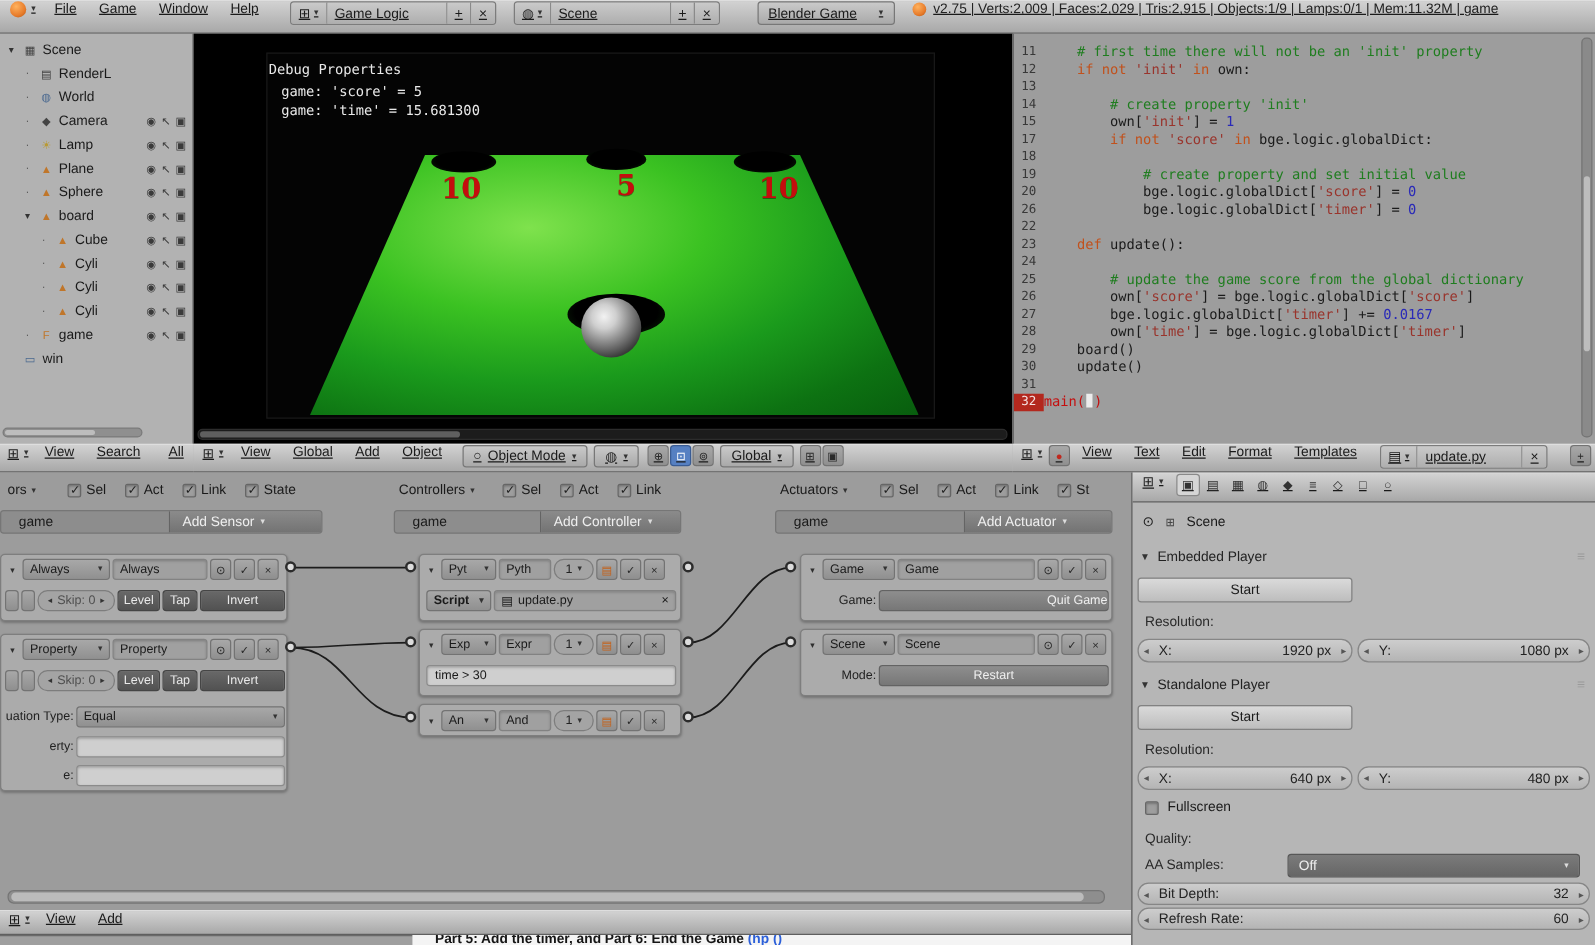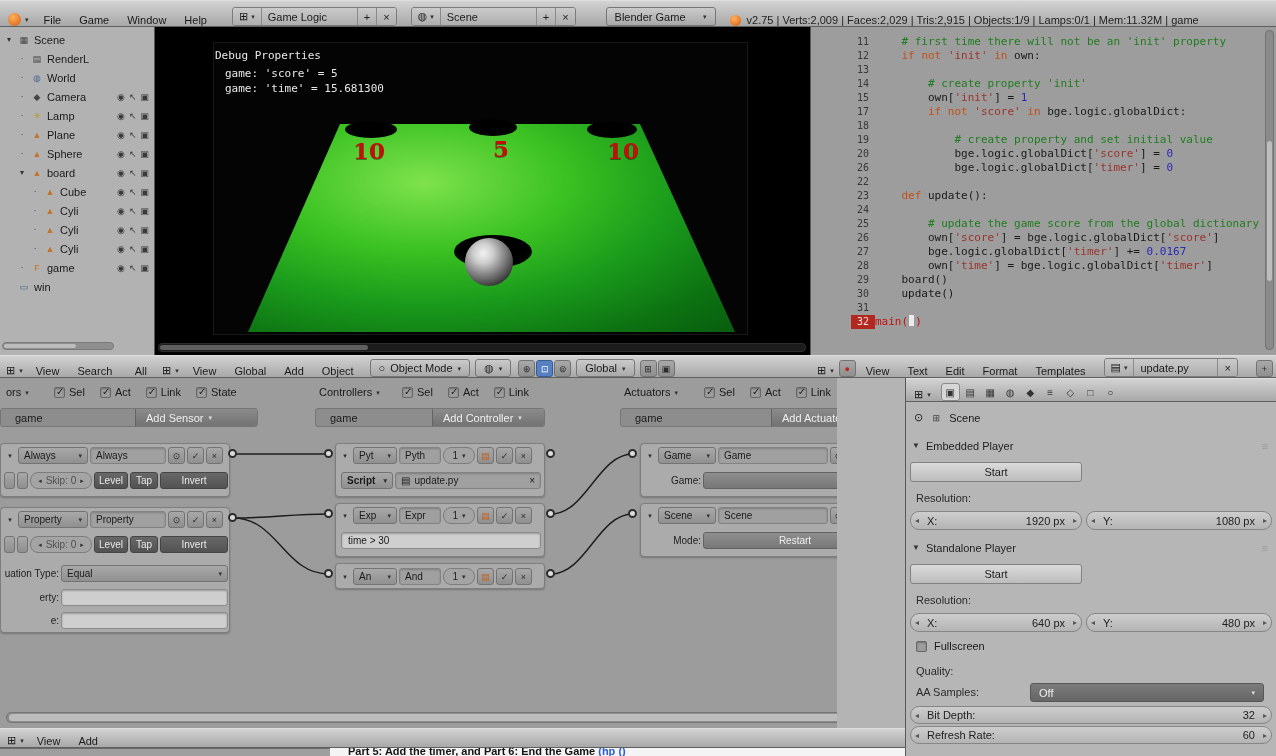--- a/index.html
+++ b/index.html
@@ -1,19 +1,19 @@
 <!DOCTYPE html>
 <html><head>
 <meta charset="utf-8">
 <style>
 *{margin:0;padding:0;box-sizing:border-box;}
 html,body{background:#777;}
 #root{position:relative;width:1276px;height:756px;font-family:"Liberation Sans",sans-serif;font-size:11px;color:#1a1a1a;background:#b4b4b4;overflow:hidden;user-select:none;}
 .abs{position:absolute;}
-.hdr{position:absolute;background:linear-gradient(#d2d2d2,#a8a8a8);border-bottom:1px solid #5f5f5f;border-top:1px solid #dedede;display:flex;align-items:flex-end;}
+.hdr{position:absolute;background:linear-gradient(#d2d2d2,#a8a8a8);border-bottom:1px solid #5f5f5f;border-top:1px solid #dedede;display:flex;align-items:flex-start;text-decoration:underline;}
 .menu-item{padding:0 9px;cursor:default;white-space:nowrap;}
 .arr{font-size:7px;color:#333;line-height:1;}
 .widget{display:inline-flex;align-items:center;background:#bdbdbd;border:1px solid #7c7c7c;border-radius:3px;height:19px;overflow:hidden;}
 .widget .seg{padding:0 6px;display:inline-flex;gap:3px;align-items:center;height:100%;border-right:1px solid #8a8a8a;background:linear-gradient(#cacaca,#aeaeae);}
 .widget .seg:last-child{border-right:none;}
 .dd{display:inline-flex;align-items:center;gap:5px;background:linear-gradient(#cacaca,#a9a9a9);border:1px solid #777;border-radius:3px;height:19px;padding:0 8px;white-space:nowrap;}
 .hdd{display:inline-flex;align-items:center;gap:4px;padding:0 4px;white-space:nowrap;}
 .chk{width:11px;height:11px;border:1px solid #666;background:#9e9e9e;border-radius:2px;display:inline-block;position:relative;box-shadow:inset 0 1px 2px rgba(0,0,0,.3);flex:none;}
 .chk.on::after{content:"✓";position:absolute;top:-2px;left:1px;font-size:10px;color:#1d1d1d;}
 .toggle{display:inline-flex;align-items:center;gap:4px;}
@@ -32,36 +32,36 @@
 #camframe{position:absolute;left:58px;top:15px;width:535px;height:293px;background:#040404;border:1px solid #181818;}
 #board{position:absolute;left:93px;top:97px;width:487px;height:208px;background:radial-gradient(ellipse at 36% 28%,#7fe24d 0%,#3bc222 32%,#1a9a1c 58%,#0d7212 82%,#085d0e 100%);clip-path:polygon(92px 0px,392px 0px,487px 208px,0px 208px);}
 .hole{position:absolute;background:radial-gradient(ellipse at 50% 45%,#000 60%,#0b2d08 100%);border-radius:50%;}
 .bnum{position:absolute;color:#c40d0d;font-weight:bold;font-size:23px;font-family:"DejaVu Serif",serif;text-shadow:0 1px 0 rgba(0,0,0,.4);}
 #ball{position:absolute;left:310px;top:211px;width:48px;height:48px;border-radius:50%;background:radial-gradient(circle at 38% 32%,#f2f2f2 0%,#cfcfcf 22%,#8e8e8e 45%,#3c3c3c 75%,#111 100%);}
 #debug-overlay{position:absolute;left:60px;top:22px;color:#e9e9e9;font-family:"DejaVu Sans Mono",monospace;}
 #debug-title{font-size:11px;margin-bottom:4px;}
 .dline{font-size:11px;line-height:15px;padding-left:10px;}
 .vscrollbar{position:absolute;border-radius:4px;}
 
-#texted{left:810px;top:27px;width:466px;height:328px;background:#9d9d9d;border-left:1px solid #585858;overflow:hidden;font-family:"DejaVu Sans Mono",monospace;font-size:11px;padding-left:40px;}
+#texted{left:810px;top:27px;width:466px;height:328px;background:#9d9d9d;border-left:1px solid #585858;overflow:hidden;font-family:"DejaVu Sans Mono",monospace;font-size:11px;}
 #code-lines{padding-top:8px;}
 .cl{display:flex;height:14px;line-height:14px;white-space:pre;}
 .cl .ln{width:24px;text-align:right;padding-right:6px;color:#383838;flex:none;font-size:10px;}
 .cl .code{flex:1;}
 .com{color:#1f7d1f;}
 .kw{color:#c1511c;}
 .str{color:#99342c;}
 .num{color:#2a2ab8;}
 .cl.err .ln{background:#b3281e;color:#f5e2e2;}
 .cl.err .code,.cl.err .code span{color:#c40f0f !important;}
 .cursor{display:inline-block;width:5px;height:11px;background:#ececec;vertical-align:-1px;margin:0 1px;}
 #ted-scroll{position:absolute;right:2px;top:3px;width:9px;height:320px;background:#8a8a8a;border-radius:4px;border:1px solid #737373;}
 #ted-thumb{position:absolute;left:1px;top:110px;width:5px;height:140px;background:#bdbdbd;border-radius:3px;}
 
-#logic{left:0;top:378px;width:837px;height:350px;background:#9c9c9c;overflow:hidden;}
+#logic{left:0;top:378px;width:905px;height:350px;background:#9c9c9c;overflow:hidden;}
 #noodles{position:absolute;left:0;top:0;z-index:1;pointer-events:none;}
 .gstrip{position:absolute;height:19px;background:#8d8d8d;border:1px solid #767676;border-radius:3px;display:flex;align-items:center;z-index:2;}
 .addbtn{margin-left:auto;height:17px;background:linear-gradient(#8b8b8b,#737373);border-left:1px solid #646464;border-radius:0 2px 2px 0;display:inline-flex;align-items:center;gap:5px;padding:0 10px;color:#efefef;}
 .lblock{position:absolute;background:#ababab;border:1px solid #7e7e7e;border-radius:4px;box-shadow:0 1px 2px rgba(0,0,0,.25);z-index:2;}
 .lrow{position:absolute;display:flex;align-items:center;gap:2px;}
 .tri{width:12px;font-size:7px;color:#2e2e2e;text-align:center;flex:none;}
 .wdd{background:linear-gradient(#a8a8a8,#909090);border:1px solid #737373;border-radius:3px;height:17px;display:inline-flex;align-items:center;justify-content:space-between;padding:0 5px;font-size:10px;flex:none;}
 .wfield{background:#a0a0a0;border:1px solid #828282;border-radius:3px;height:17px;display:inline-flex;align-items:center;padding:0 5px;font-size:10px;box-shadow:inset 0 1px 2px rgba(0,0,0,.2);overflow:hidden;flex:none;}
 .winput{background:#cfcfcf;border:1px solid #8b8b8b;border-radius:3px;height:17px;display:inline-flex;align-items:center;padding:0 6px;font-size:10px;box-shadow:inset 0 1px 2px rgba(0,0,0,.25);flex:none;}
 .ibtn{width:17px;height:17px;background:linear-gradient(#a8a8a8,#8f8f8f);border:1px solid #737373;border-radius:3px;display:inline-flex;align-items:center;justify-content:center;font-size:9px;color:#2a2a2a;flex:none;}

